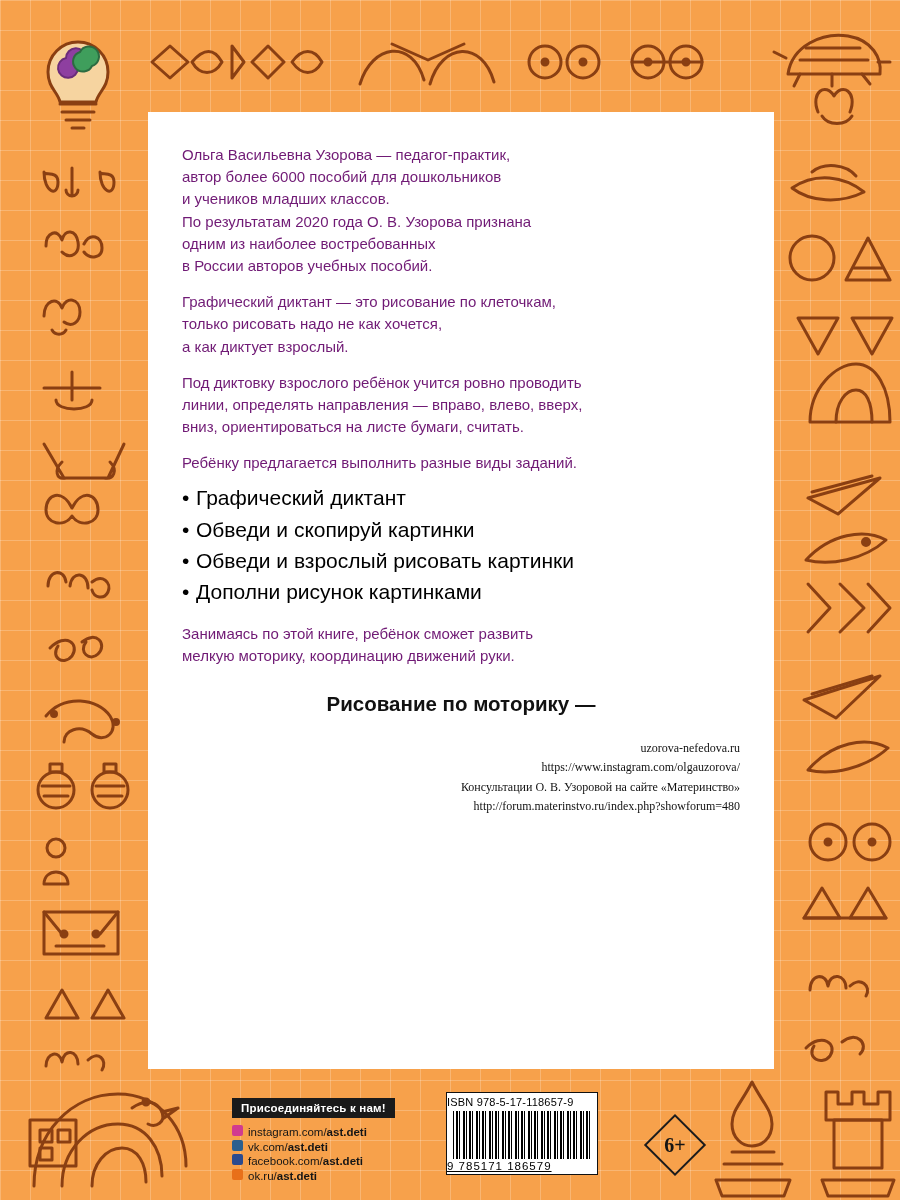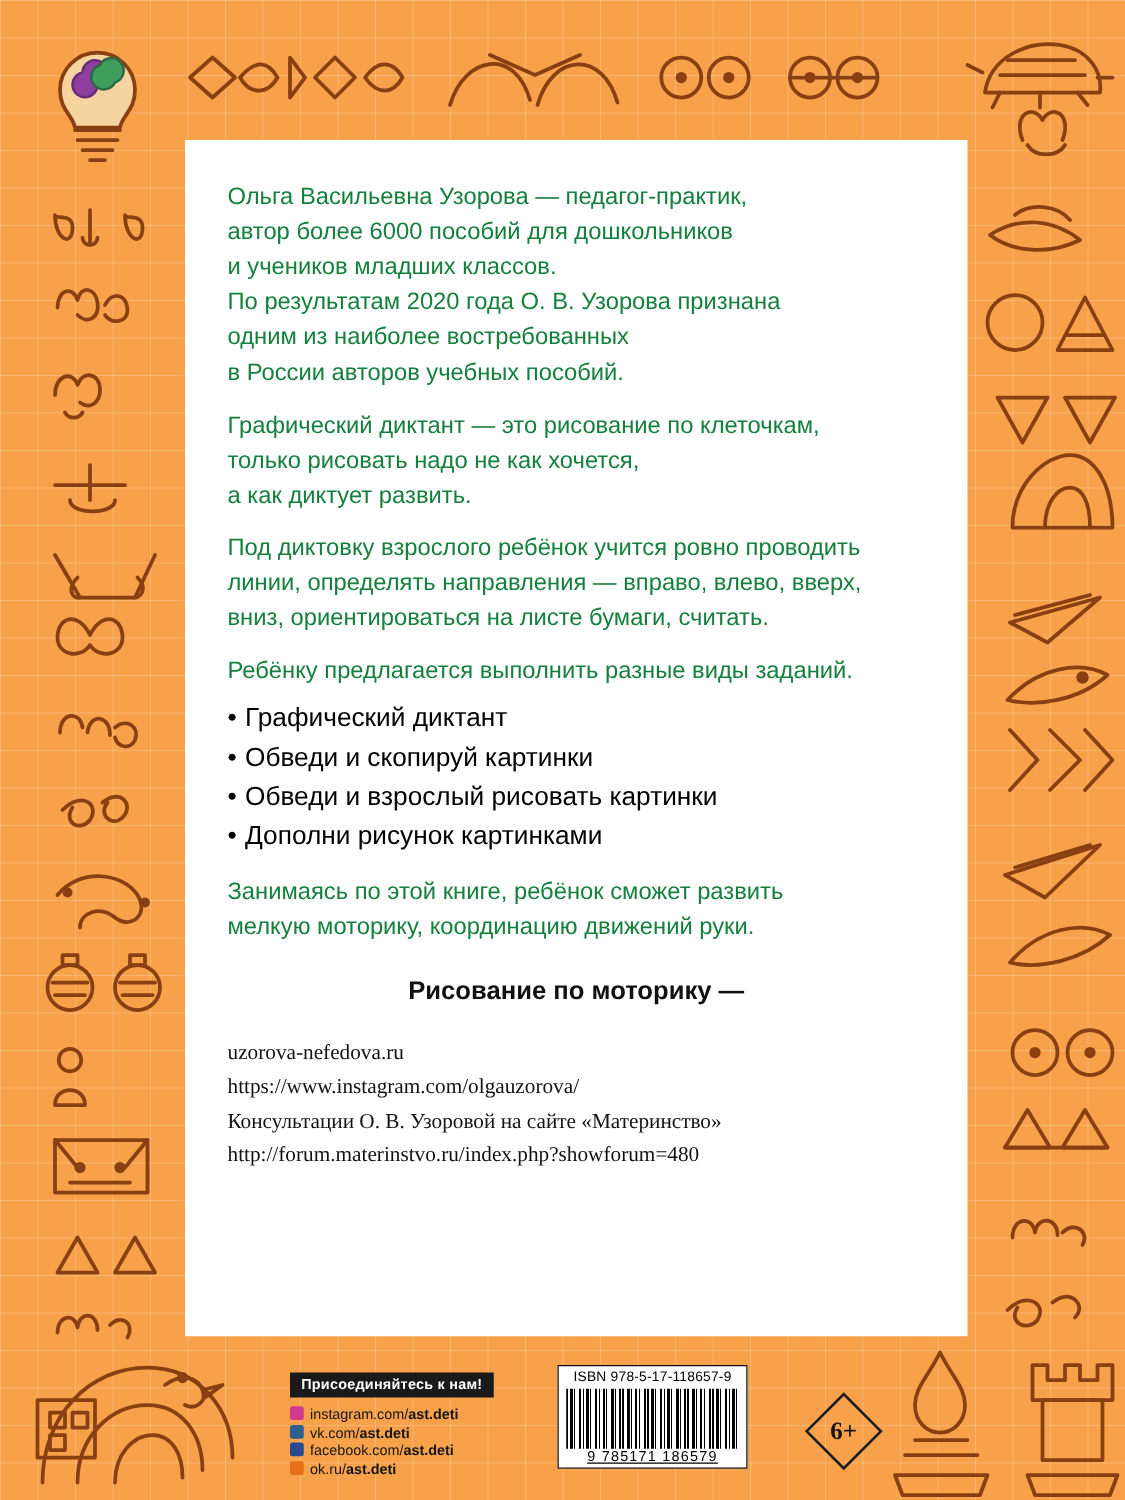--- a/index.html
+++ b/index.html
@@ -46,23 +46,23 @@
     top: 112px;
     width: 626px;
     height: 957px;
     background: #FFFFFF;
     box-sizing: border-box;
     padding: 32px 34px 20px 34px;
   }
 
   .panel p {
     margin: 0 0 14px 0;
-    font-size: 19px;
+    font-size: 15px;
     line-height: 1.48;
-    color: #15803d;
+    color: #701a75;
     font-family: "Liberation Sans", sans-serif;
   }
   .panel p.tight {
     margin-bottom: 8px;
   }
 
   ul.tasks {
     list-style: none;
     margin: 0 0 16px 0;
     padding: 0;
@@ -85,23 +85,23 @@
     text-align: center;
     font-weight: bold;
     font-size: 20.5px;
     line-height: 1.45;
     color: #111;
     margin: 22px 0 20px 0;
   }
   .slogan div { white-space: nowrap; }
 
   .links {
-    text-align: left;
+    text-align: right;
     font-family: "Liberation Serif", serif;
-    font-size: 17px;
+    font-size: 12px;
     line-height: 1.62;
     color: #111;
   }
 
   
   .bottom {
     position: absolute;
     left: 0;
     top: 1080px;
     width: 900px;
@@ -149,21 +149,21 @@
 
   .isbn-box {
     position: absolute;
     left: 446px;
     top: 12px;
     width: 152px;
     background: #ffffff;
     border: 1px solid #111;
     box-sizing: border-box;
     padding: 3px 0 2px 0;
-    text-align: center;
+    text-align: left;
   }
   .isbn-text {
     font-size: 11px;
     font-family: "Liberation Sans", sans-serif;
     color: #000;
     letter-spacing: 0.2px;
   }
   .barcode {
     height: 48px;
     margin: 3px 6px 1px 6px;
@@ -381,21 +381,21 @@
 
   <div class="panel">
     <p style="white-space:pre-line">Ольга Васильевна Узорова — педагог-практик,
 автор более 6000 пособий для дошкольников
 и учеников младших классов.
 По результатам 2020 года О. В. Узорова признана
 одним из наиболее востребованных
 в России авторов учебных пособий.</p>
     <p style="white-space:pre-line">Графический диктант — это рисование по клеточкам,
 только рисовать надо не как хочется,
-а как диктует развить.</p>
+а как диктует взрослый.</p>
     <p style="white-space:pre-line">Под диктовку взрослого ребёнок учится ровно проводить
 линии, определять направления — вправо, влево, вверх,
 вниз, ориентироваться на листе бумаги, считать.</p>
     <p class="tight">Ребёнку предлагается выполнить разные виды заданий.</p>
 
     <ul class="tasks">
       <li>Графический диктант</li>
       <li>Обведи и скопируй картинки</li>
       <li>Обведи и взрослый рисовать картинки</li>
       <li>Дополни рисунок картинками</li>

